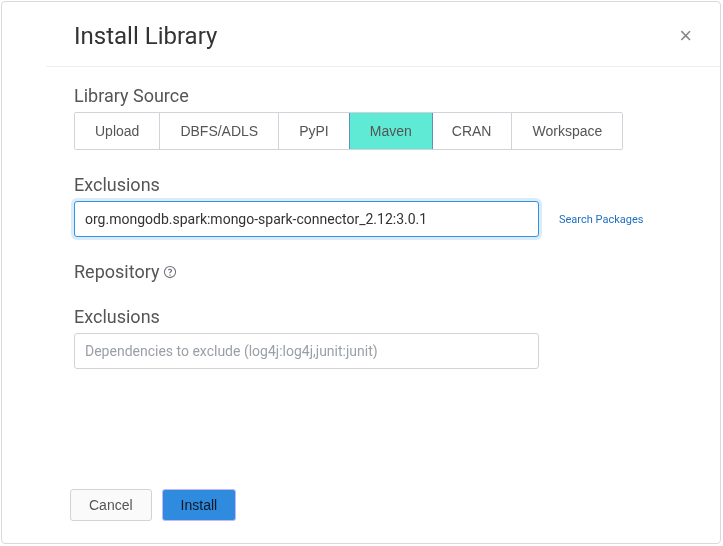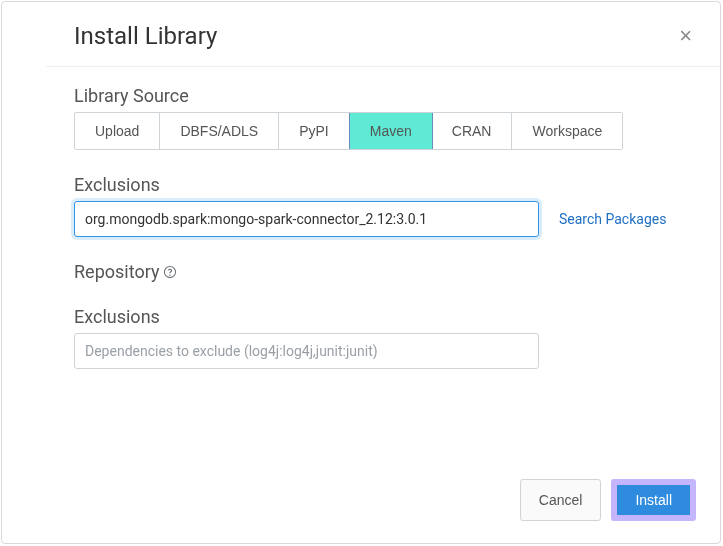--- a/index.html
+++ b/index.html
@@ -103,54 +103,53 @@
   }
   .text-input.focused {
     border-color: #3294e6;
     box-shadow: 0 0 0 3px rgba(50,148,230,0.18);
   }
   .text-input::placeholder {
     color: #9aa0a6;
   }
   .link {
     color: #1f6fc2;
-    font-size: 14px;
+    font-size: 11px;
     cursor: pointer;
     text-decoration: none;
   }
   .help-icon {
     display: inline-flex;
     align-items: center;
     justify-content: center;
     width: 14px;
     height: 14px;
     color: #6b7177;
   }
   .dialog-footer {
     padding: 14px 24px 22px 24px;
     display: flex;
-    justify-content: flex-end;
     gap: 10px;
   }
   .btn {
     padding: 7px 18px;
     font-size: 14px;
     border-radius: 3px;
     cursor: pointer;
     border: 1px solid transparent;
   }
   .btn-secondary {
     background: #fafafa;
     border: 1px solid #cfd4d8;
     color: #555;
   }
   .btn-primary {
     background: #2e8bde;
-    color: #ffffff;
-    border: 6px solid #c4b5fd;
+    color: #0f172a;
+    border: 1px solid #c4b5fd;
   }
 </style>
 </head>
 <body>
 
 <div class="dialog">
 
   <div class="dialog-header">
     <h1 class="dialog-title">Install Library</h1>
     <button class="close-btn">×</button>

